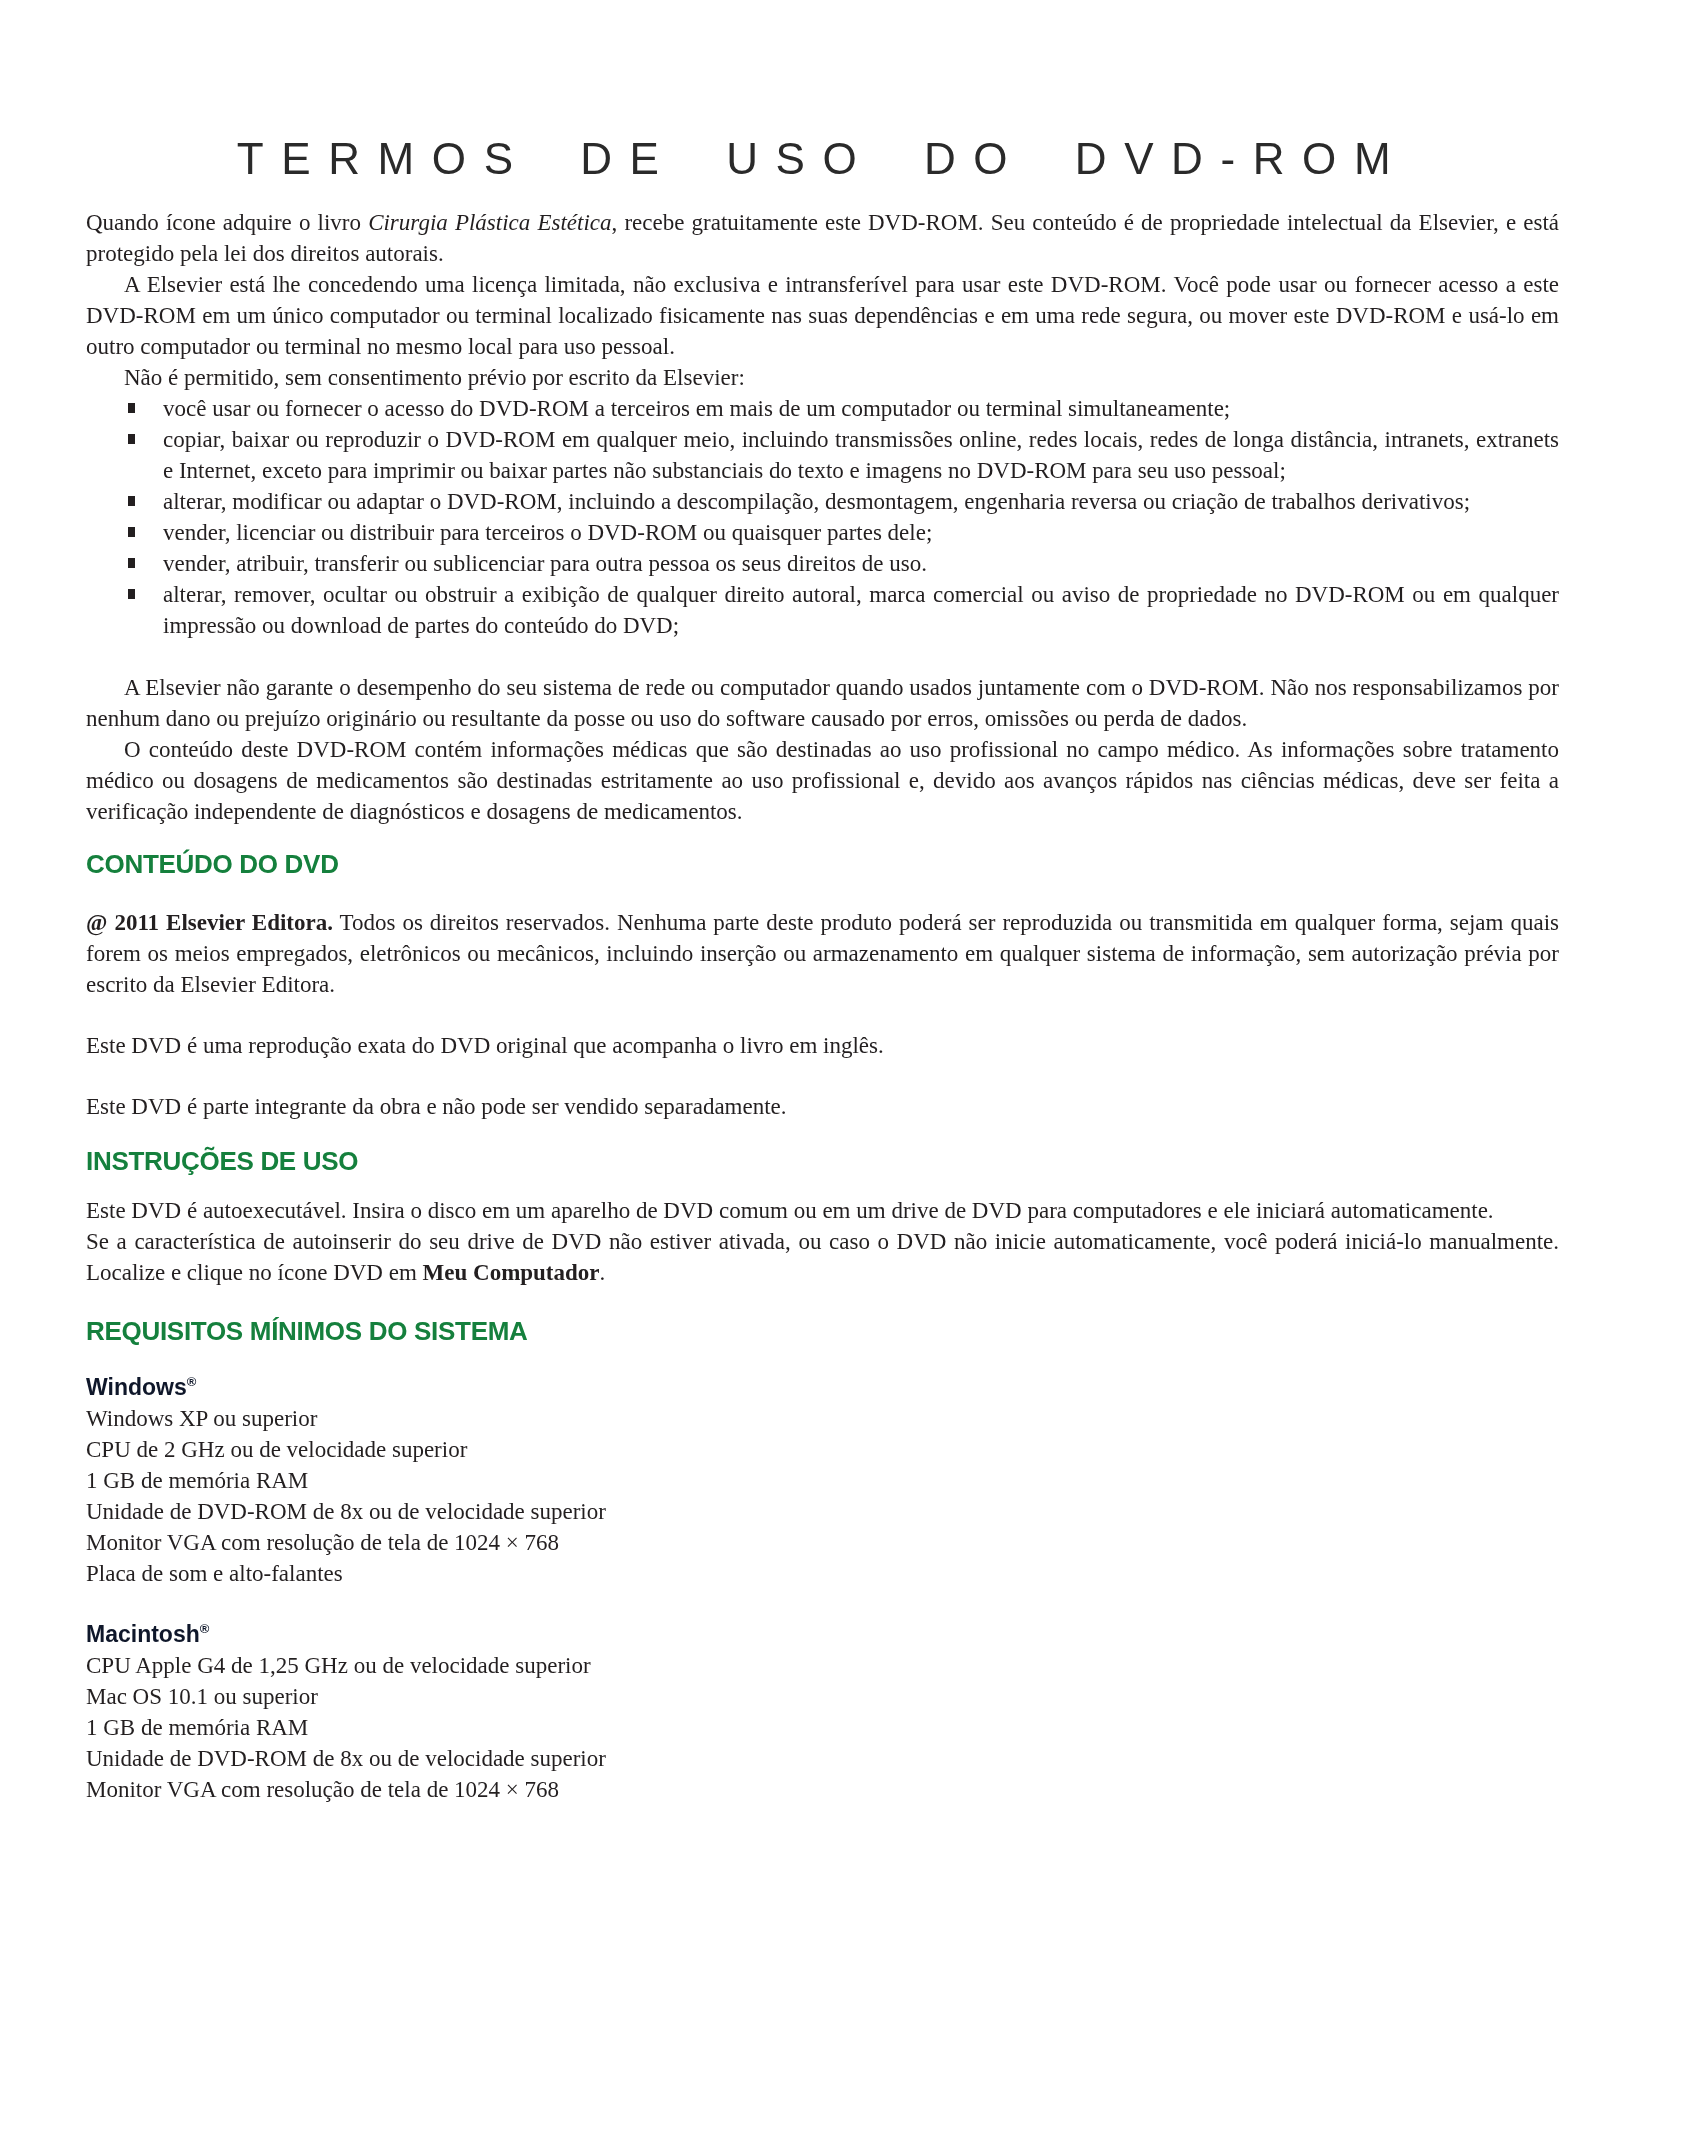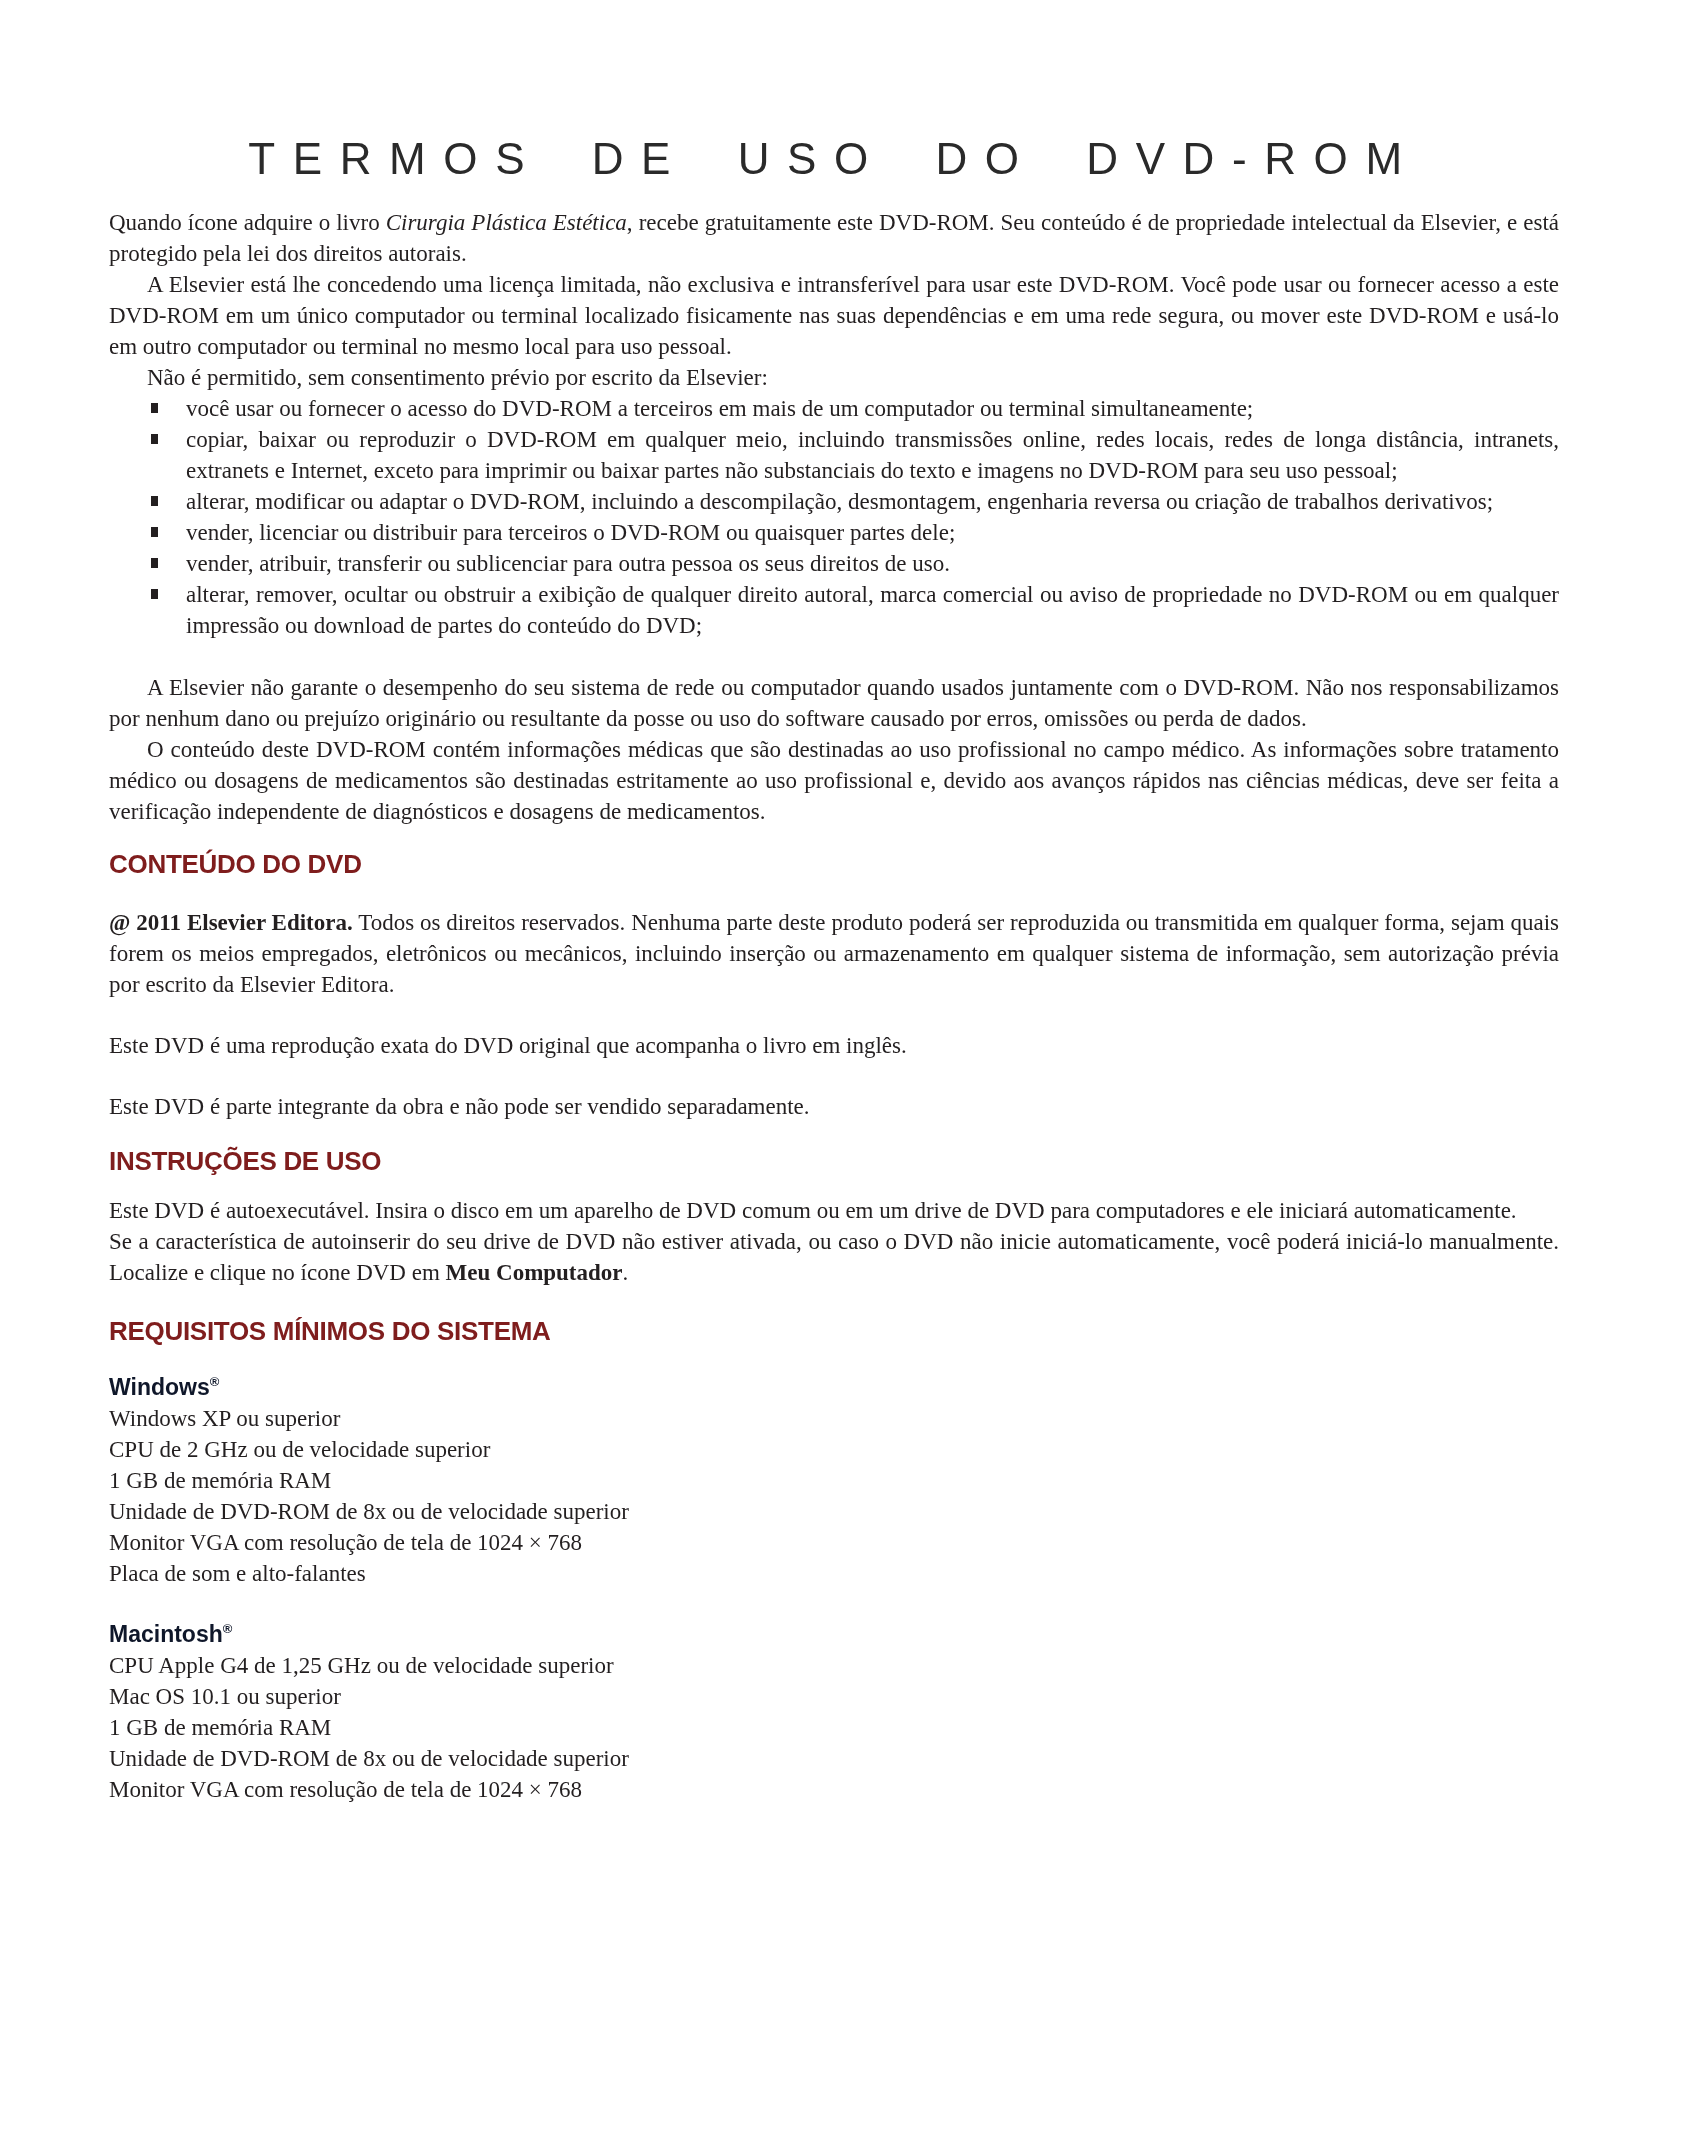--- a/index.html
+++ b/index.html
@@ -3,21 +3,21 @@
 <meta charset="utf-8">
 <style>
   html, body { margin: 0; padding: 0; background: #ffffff; }
   .page {
     position: relative;
     width: 1708px;
     height: 2152px;
     box-sizing: border-box;
     background: #ffffff;
     color: #231f20;
-    padding: 135px 149px 0 109px;
+    padding: 135px 149px 0 86px;
     font-family: "Liberation Serif", "DejaVu Serif", serif;
     font-size: 23px;
     line-height: 31px;
     overflow: hidden;
   }
   .doc-title {
     font-family: "Liberation Sans", "DejaVu Sans", sans-serif;
     font-size: 44px;
     line-height: 48px;
     font-weight: 500;
@@ -47,21 +47,21 @@
     width: 7px;
     height: 10px;
     background: #231f20;
   }
   .section-heading {
     font-family: "Liberation Sans", "DejaVu Sans", sans-serif;
     font-weight: 700;
     font-size: 26px;
     line-height: 30px;
     letter-spacing: -0.3px;
-    color: #7f1d1d;
+    color: #15803d;
     margin: 20px 0 26px 0;
     text-align: left;
     text-indent: 0;
   }
   .h-conteudo { margin-top: 22px; margin-bottom: 28px; }
   .h-instrucoes { margin-top: 24px; margin-bottom: 19px; }
   .h-requisitos { margin-top: 28px; margin-bottom: 26px; }
   .platform-label {
     font-family: "Liberation Sans", "DejaVu Sans", sans-serif;
     font-weight: 700;

